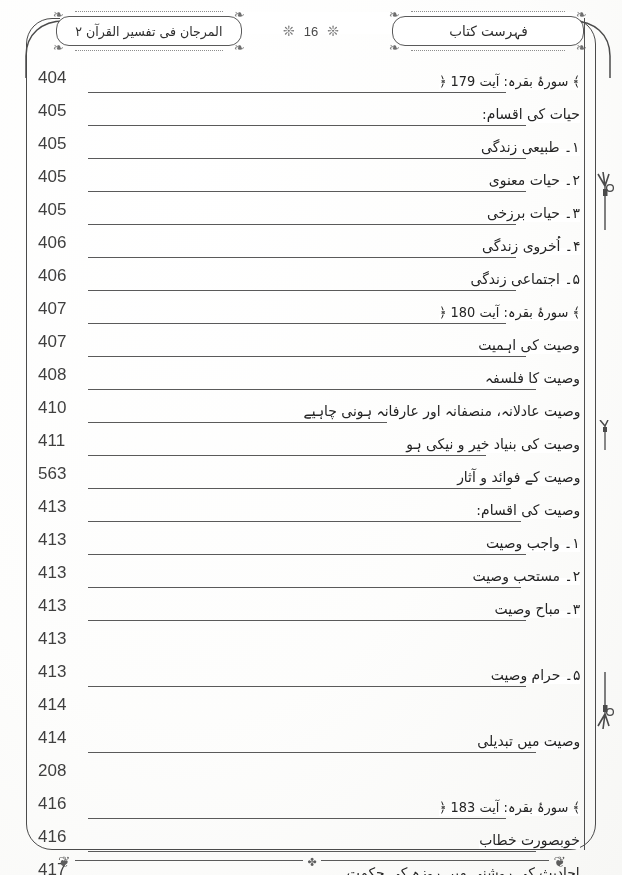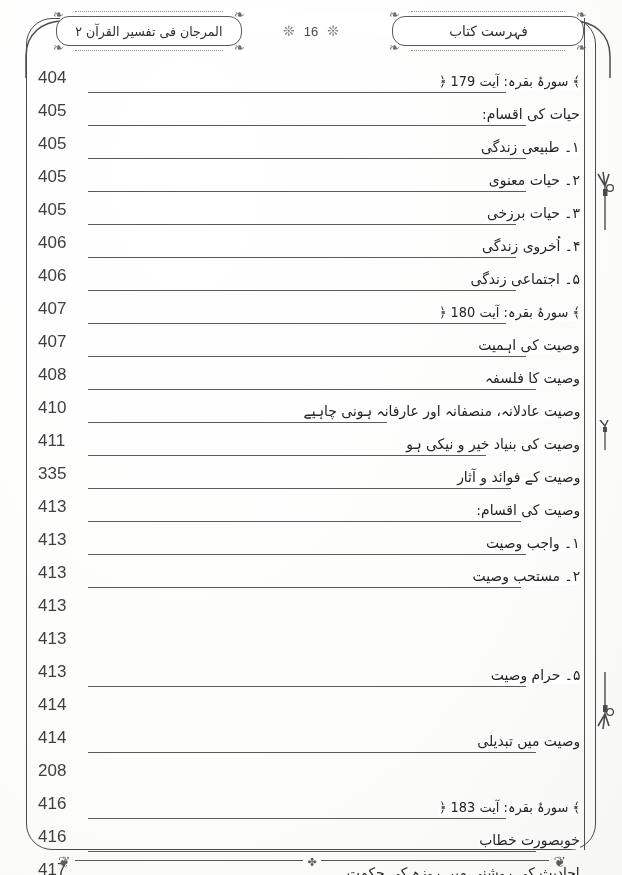--- a/index.html
+++ b/index.html
@@ -270,21 +270,21 @@
         </div>
       </div>
       <div class="row">
         <div class="pg">411</div>
         <div class="entry">
           <span class="leader" style="width: 80%;"></span>
           <span class="title">وصیت کی بنیاد خیر و نیکی ہو</span>
         </div>
       </div>
       <div class="row">
-        <div class="pg">335</div>
+        <div class="pg">563</div>
         <div class="entry">
           <span class="leader" style="width: 85%;"></span>
           <span class="title">وصیت کے فوائد و آثار</span>
         </div>
       </div>
       <div class="row">
         <div class="pg">413</div>
         <div class="entry">
           <span class="leader" style="width: 87%;"></span>
           <span class="title">وصیت کی اقسام:</span>
@@ -299,20 +299,24 @@
       </div>
       <div class="row">
         <div class="pg">413</div>
         <div class="entry">
           <span class="leader" style="width: 87%;"></span>
           <span class="title">۲۔ مستحب وصیت</span>
         </div>
       </div>
       <div class="row">
         <div class="pg">413</div>
+        <div class="entry">
+          <span class="leader" style="width: 88%;"></span>
+          <span class="title">۳۔ مباح وصیت</span>
+        </div>
       </div>
       <div class="row">
         <div class="pg">413</div>
       </div>
       <div class="row">
         <div class="pg">413</div>
         <div class="entry">
           <span class="leader" style="width: 88%;"></span>
           <span class="title">۵۔ حرام وصیت</span>
         </div>

